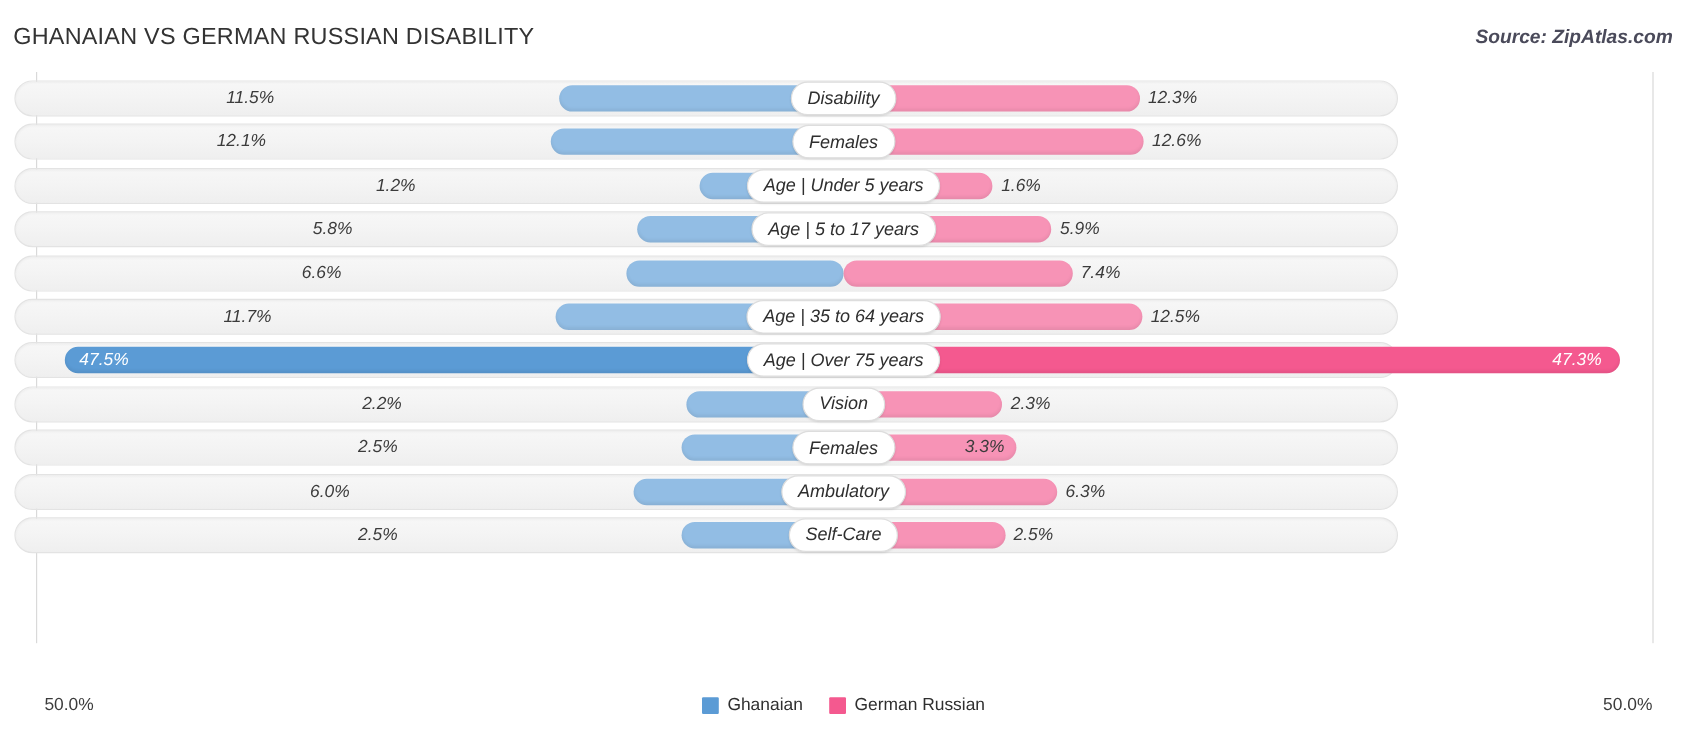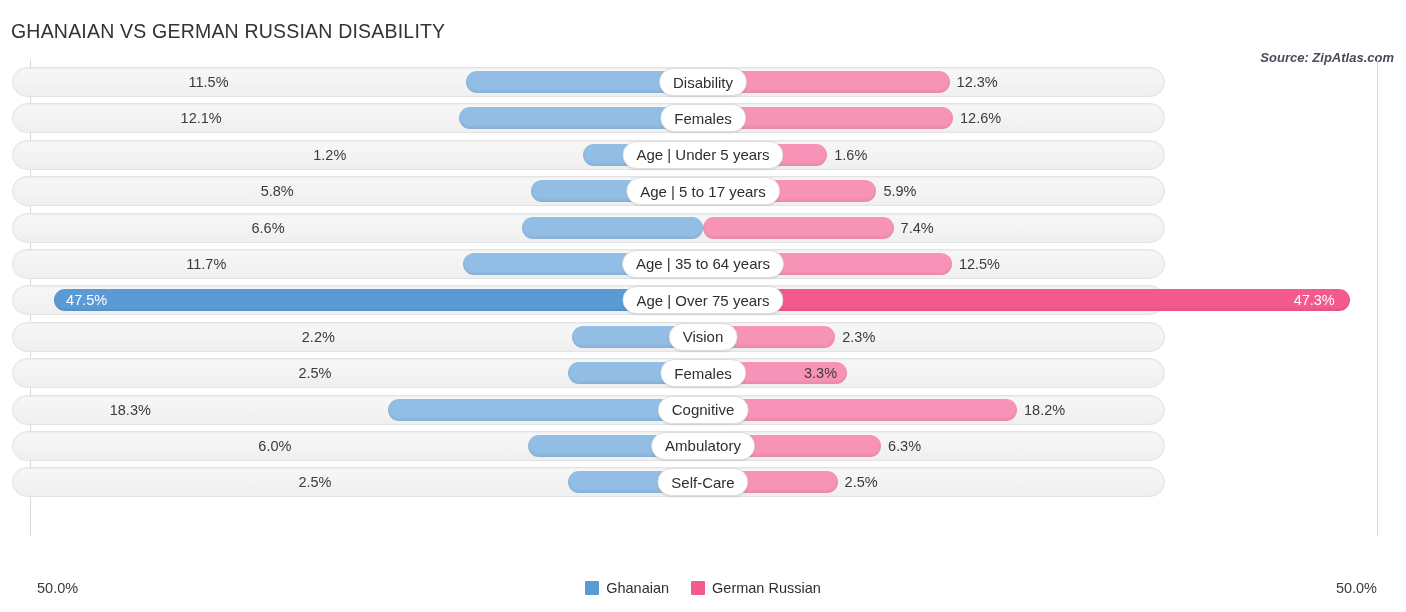--- a/index.html
+++ b/index.html
@@ -21,22 +21,22 @@
   #header {
     position: absolute; left: 0; top: 0; width: 1406px; height: 60px;
   }
   #chart-title {
     position: absolute; left: 11px; top: 20px;
     font-size: 19.5px; font-weight: 400; color: #333333;
     letter-spacing: 0.2px; white-space: nowrap;
   }
   #source-note {
     position: absolute; right: 12px; top: 23px;
-    font-size: 13px; font-style: italic; font-weight: bold;
-    color: #4a4a5a; white-space: nowrap; margin-top: 27px;
+    font-size: 16px; font-style: italic; font-weight: bold;
+    color: #4a4a5a; white-space: nowrap;
   }
 
   
   #plot {
     position: absolute; left: 0; top: 60px;
     width: 1406px; height: 512px;
   }
   .gridline {
     position: absolute; top: 0; bottom: 36px;
     width: 1px; background: #d9d9d9;
@@ -45,20 +45,21 @@
   #grid-right { left: 1377px; }
 
   #rows {
     position: absolute; left: 0; top: 4px; width: 1406px;
   }
 
   .row {
     position: relative;
     height: 36.4px;
     width: 1176px;
+    font-style: italic;
   }
   .track {
     position: absolute;
     left: 12px; right: 11px;
     top: 3px; height: 30px;
     background: linear-gradient(to bottom, #f7f7f7 0%, #f4f4f4 45%, #efefef 100%);
     border: 1px solid #e3e3e3;
     border-radius: 15px;
     box-shadow: inset 0 1px 2px rgba(0,0,0,0.045);
   }
@@ -229,30 +230,20 @@
           <div class="bar left" style="left: 568.425px; width: 134.575px;"></div>
           <div class="bar right" style="left: 703px; width: 143.719px;"></div>
           <div class="val left" style="right: 844.575px;">2.5%</div>
           <div class="val right" style="left: 804px;">3.3%</div>
           <div class="pill" style="left: 703px;">
             <span>Females</span>
           </div>
         </div>
         <div class="row">
           <div class="track"></div>
-          <div class="bar left" style="left: 387.831px; width: 315.169px;"></div>
-          <div class="bar right" style="left: 703px; width: 314.026px;"></div>
-          <div class="val left" style="right: 1025.17px;">18.3%</div>
-          <div class="val right" style="left: 1024.03px;">18.2%</div>
-          <div class="pill" style="left: 703px;">
-            <span>Cognitive</span>
-          </div>
-        </div>
-        <div class="row">
-          <div class="track"></div>
           <div class="bar left" style="left: 528.42px; width: 174.58px;"></div>
           <div class="bar right" style="left: 703px; width: 178.009px;"></div>
           <div class="val left" style="right: 884.58px;">6.0%</div>
           <div class="val right" style="left: 888.009px;">6.3%</div>
           <div class="pill" style="left: 703px;">
             <span>Ambulatory</span>
           </div>
         </div>
         <div class="row">
           <div class="track"></div>

